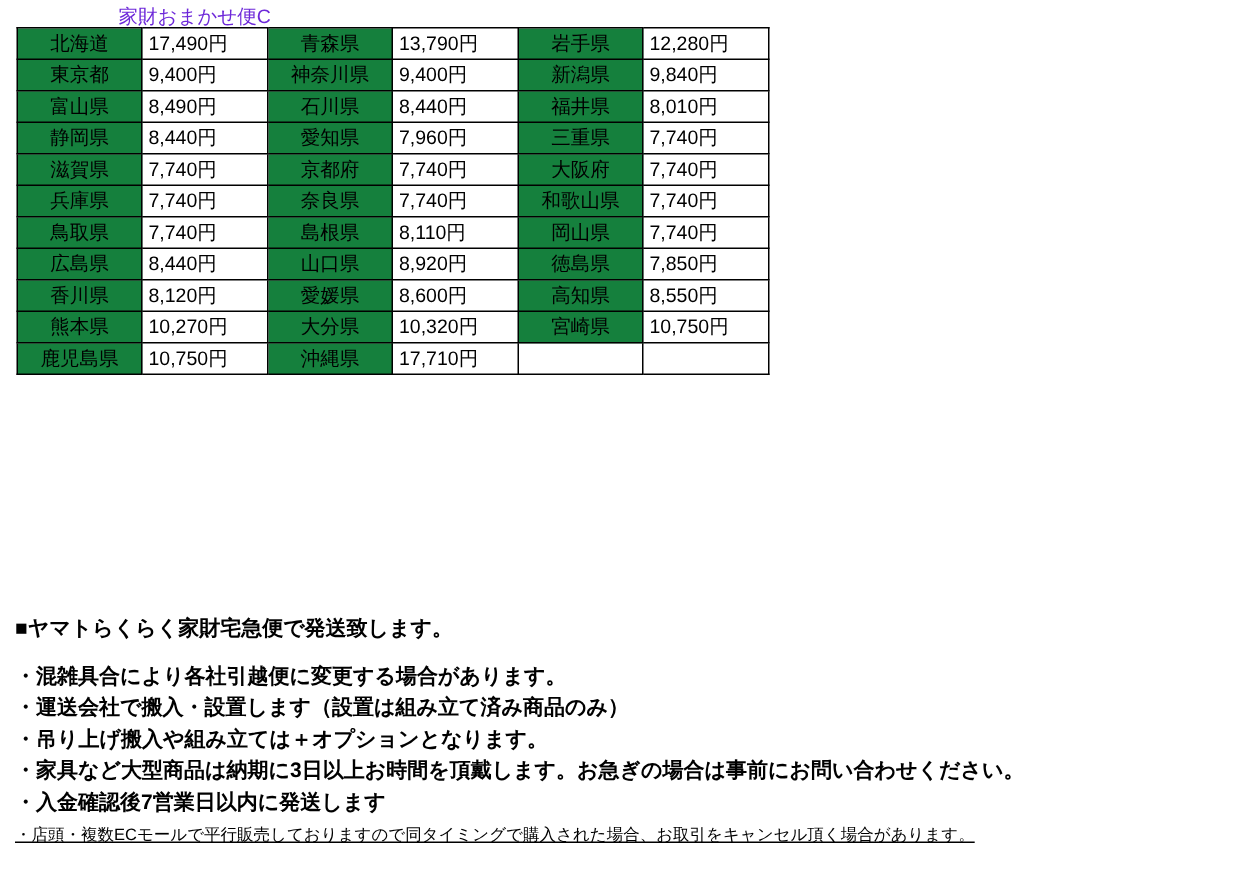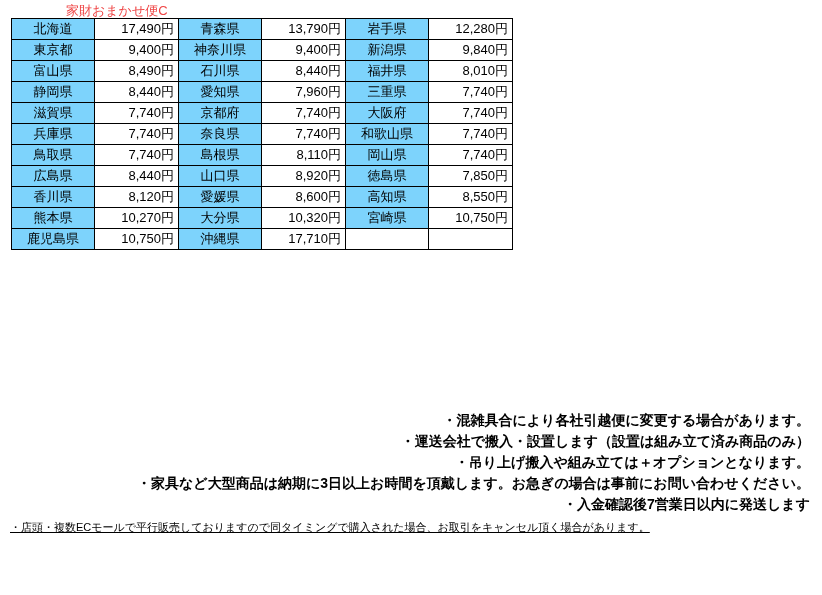--- a/index.html
+++ b/index.html
@@ -15,51 +15,51 @@
     position: relative;
     overflow: hidden;
   }
   #root {
     position: relative;
     width: 822px;
     height: 595px;
   }
   .title {
     position: absolute;
-    left: 66px;
+    left: 79px;
     top: 2px;
     font-size: 13px;
-    color: #ef4444;
+    color: #6d28d9;
     white-space: nowrap;
     letter-spacing: 0px;
   }
   table.rates {
     position: absolute;
     left: 11px;
     top: 18px;
     border-collapse: collapse;
     table-layout: fixed;
     width: 502px;
     background: #ffffff;
   }
   table.rates td {
     border: 1px solid #000000;
     height: 21px;
     font-size: 13px;
     padding: 0 4px;
     box-sizing: border-box;
   }
   td.pref {
-    background: #7dd3fc;
+    background: #15803d;
     text-align: center;
     width: 83px;
   }
   td.price {
     background: #ffffff;
-    text-align: right;
+    text-align: left;
     width: 84px;
   }
   td.blank {
     background: #ffffff;
     border: 1px solid #000000;
   }
   .notes {
     position: absolute;
     left: 10px;
     top: 410px;
@@ -69,21 +69,20 @@
     font-size: 14px;
     font-weight: bold;
     margin-bottom: 12px;
     white-space: nowrap;
   }
   .note-line {
     font-size: 14px;
     font-weight: bold;
     line-height: 21px;
     white-space: nowrap;
-    text-align: right;
   }
   .note-small {
     font-size: 11px;
     font-weight: normal;
     line-height: 18px;
     white-space: nowrap;
     margin-top: 3px;
     text-decoration: underline;
   }
 </style>
@@ -181,20 +180,21 @@
           <td class="price">10,750円</td>
           <td class="pref">沖縄県</td>
           <td class="price">17,710円</td>
           <td class="blank"></td>
           <td class="blank"></td>
         </tr>
       </tbody>
   </table>
 
   <div class="notes">
+    <div class="note-head">■ヤマトらくらく家財宅急便で発送致します。</div>
     <div>
         <div class="note-line">・混雑具合により各社引越便に変更する場合があります。</div>
         <div class="note-line">・運送会社で搬入・設置します（設置は組み立て済み商品のみ）</div>
         <div class="note-line">・吊り上げ搬入や組み立ては＋オプションとなります。</div>
         <div class="note-line">・家具など大型商品は納期に3日以上お時間を頂戴します。お急ぎの場合は事前にお問い合わせください。</div>
         <div class="note-line">・入金確認後7営業日以内に発送します</div>
       </div>
     <div class="note-small">・店頭・複数ECモールで平行販売しておりますので同タイミングで購入された場合、お取引をキャンセル頂く場合があります。</div>
   </div>
 

